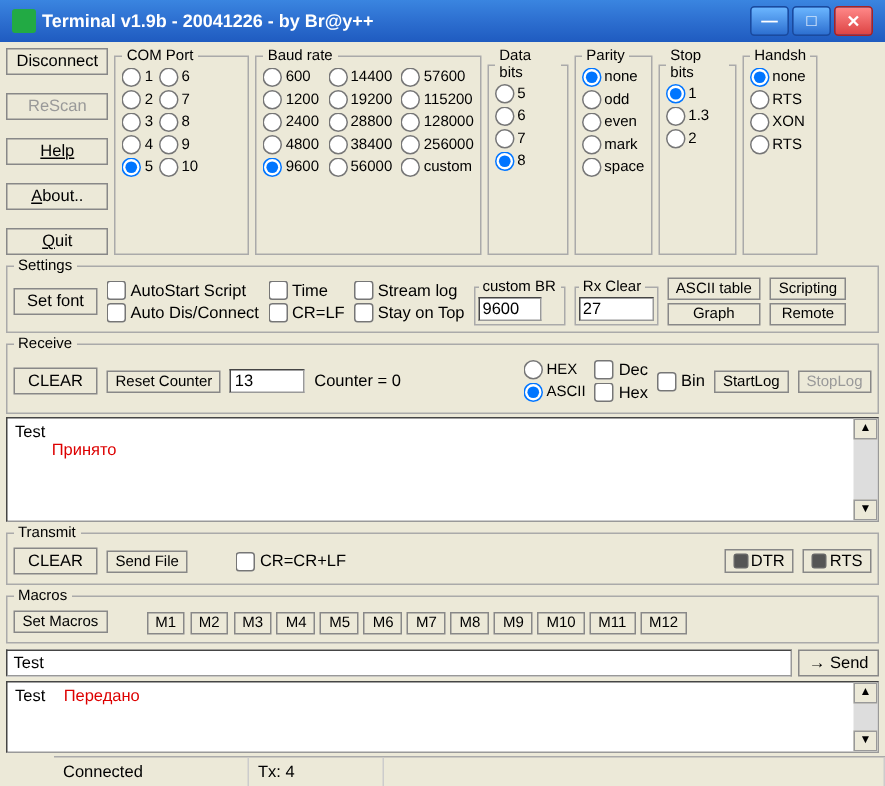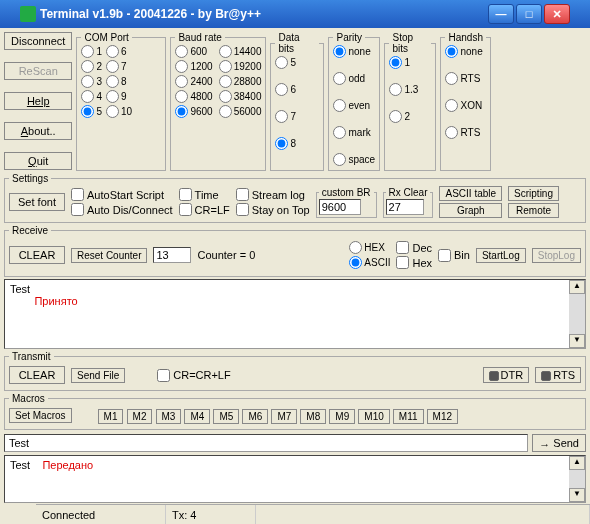--- a/index.html
+++ b/index.html
@@ -1,17 +1,17 @@
 <!DOCTYPE html>
 <html><head>
 <meta charset="utf-8">
 <style>
 * { box-sizing: border-box; font-family: Tahoma, Arial, sans-serif; font-size: 11px; }
 body { margin: 0; background: #ece9d8; width: 590px; height: 524px; overflow: hidden; }
-.titlebar { height: 28px; background: linear-gradient(to bottom, #3a85e0 0%, #2d6fd0 50%, #1f5bc0 100%); display: flex; align-items: center; padding: 0 20px; color: #fff; }
+.titlebar { height: 28px; background: linear-gradient(to bottom, #3a85e0 0%, #2d6fd0 50%, #1f5bc0 100%); display: flex; align-items: center; padding: 0 8px; color: #fff; }
 .titlebar .icon { width: 16px; height: 16px; margin-right: 4px; background: #2a4; border-radius: 2px; }
 .titlebar .title { flex: 1; font-weight: bold; font-size: 12px; }
 .win-btns { display: flex; gap: 2px; }
 .win-btn { width: 26px; height: 20px; border-radius: 3px; display: flex; align-items: center; justify-content: center; color: #fff; font-weight: bold; }
 .win-btn.min, .win-btn.max { background: linear-gradient(to bottom, #6bb6ff, #2d6fd0); border: 1px solid #1a4a9e; }
 .win-btn.close { background: linear-gradient(to bottom, #f88, #d44); border: 1px solid #a22; }
 .content { padding: 4px; }
 .top-row { display: flex; gap: 4px; margin-bottom: 2px; }
 .btn-col { display: flex; flex-direction: column; gap: 12px; }
 .btn { background: #ece9d8; border: 1px solid #888; padding: 2px 6px; cursor: pointer; text-align: center; min-width: 56px; white-space: nowrap; }
@@ -19,27 +19,27 @@
 .btn.disabled { color: #999; }
 fieldset { border: 1px solid #aaa; padding: 2px 4px 4px 4px; margin: 0; }
 legend { padding: 0 3px; font-size: 10px; }
 .grp { display: flex; }
 .com-col { display: flex; flex-direction: column; gap: 2px; margin-right: 4px; }
 .radio-row { display: flex; align-items: center; gap: 2px; }
 .radio-row input { margin: 0; }
 .radio-row label { font-size: 10px; }
 .baud-cols { display: flex; gap: 6px; align-items: center; }
 .baud-col { display: flex; flex-direction: column; gap: 2px; }
-.vert-col { display: flex; flex-direction: column; gap: 14px; }
+.vert-col { display: flex; flex-direction: column; gap: 2px; }
 .settings-row { display: flex; gap: 6px; align-items: center; }
 .cb-col { display: flex; flex-direction: column; gap: 2px; }
 .cb-row { display: flex; align-items: center; gap: 3px; }
 .cb-row input { margin: 0; }
 .txt { width: 42px; border: 1px inset #999; padding: 1px 2px; background: #fff; }
-.spinner { width: 38px; border: 1px inset #999; padding: 1px 2px; background: #fff; }
+.spinner { width: 50px; border: 1px inset #999; padding: 1px 2px; background: #fff; }
 .receive-row { display: flex; align-items: center; gap: 6px; padding: 3px 0; }
 .test-area { border: 1px inset #999; background: #fff; padding: 3px 5px; height: 70px; overflow: auto; position: relative; margin-top: 2px; }
 .test-area.lg { height: 48px; }
 .red { color: #d00; font-weight: normal; }
 .transmit-row { display: flex; align-items: center; gap: 6px; padding: 2px 0; }
 .macro-row { display: flex; align-items: center; gap: 3px; padding: 2px 0; flex-wrap: wrap; }
 .send-row { display: flex; gap: 4px; margin-top: 4px; }
 .send-input { flex: 1; border: 1px inset #999; padding: 2px 4px; background: #fff; }
 .statusbar { display: flex; border-top: 1px solid #aaa; position: absolute; bottom: 0; left: 0; right: 0; height: 20px; background: #ece9d8; margin-left: 36px; }
 .status-cell { border-right: 1px solid #ccc; padding: 2px 6px; display: flex; align-items: center; }
@@ -162,20 +162,42 @@
             </div>
             <div class="radio-row">
               <input type="radio" name="baud" style="">
               <label>38400</label>
             </div>
             <div class="radio-row">
               <input type="radio" name="baud" style="">
               <label>56000</label>
             </div>
           </div>
+          <div class="baud-col">
+            <div class="radio-row">
+              <input type="radio" name="baud" style="">
+              <label>57600</label>
+            </div>
+            <div class="radio-row">
+              <input type="radio" name="baud" style="">
+              <label>115200</label>
+            </div>
+            <div class="radio-row">
+              <input type="radio" name="baud" style="">
+              <label>128000</label>
+            </div>
+            <div class="radio-row">
+              <input type="radio" name="baud" style="">
+              <label>256000</label>
+            </div>
+            <div class="radio-row">
+              <input type="radio" name="baud" style="">
+              <label>custom</label>
+            </div>
+          </div>
         </div>
     </fieldset>
 
     <fieldset style="width:54px">
       <legend>Data bits</legend>
       <div class="vert-col" id="databits-opts">
           <div class="radio-row">
             <input type="radio" name="db" style="">
             <label>5</label>
           </div>

